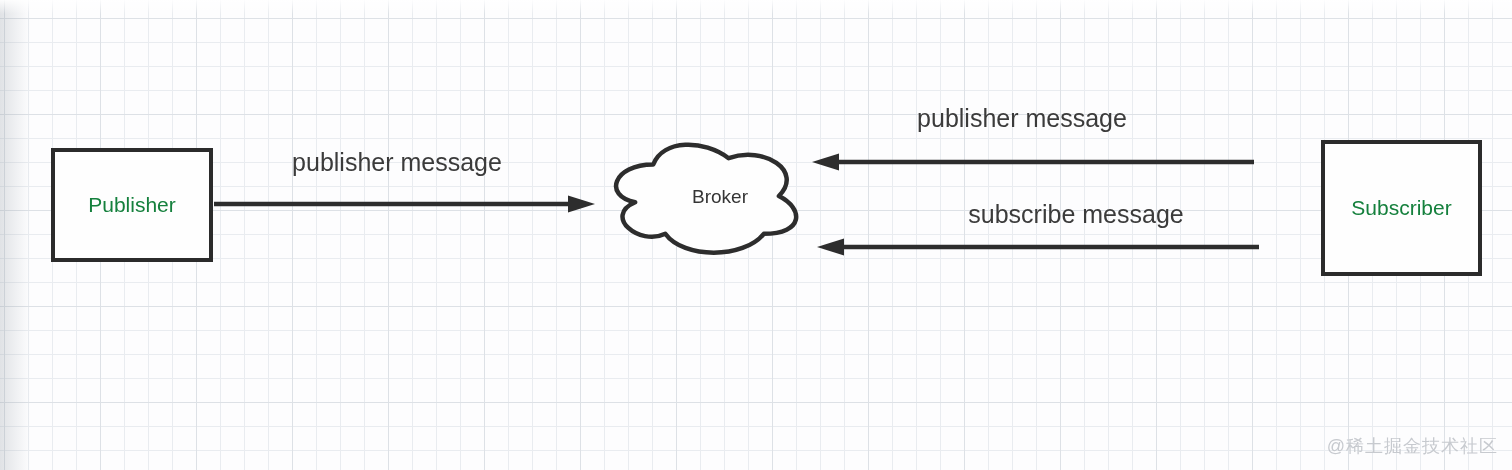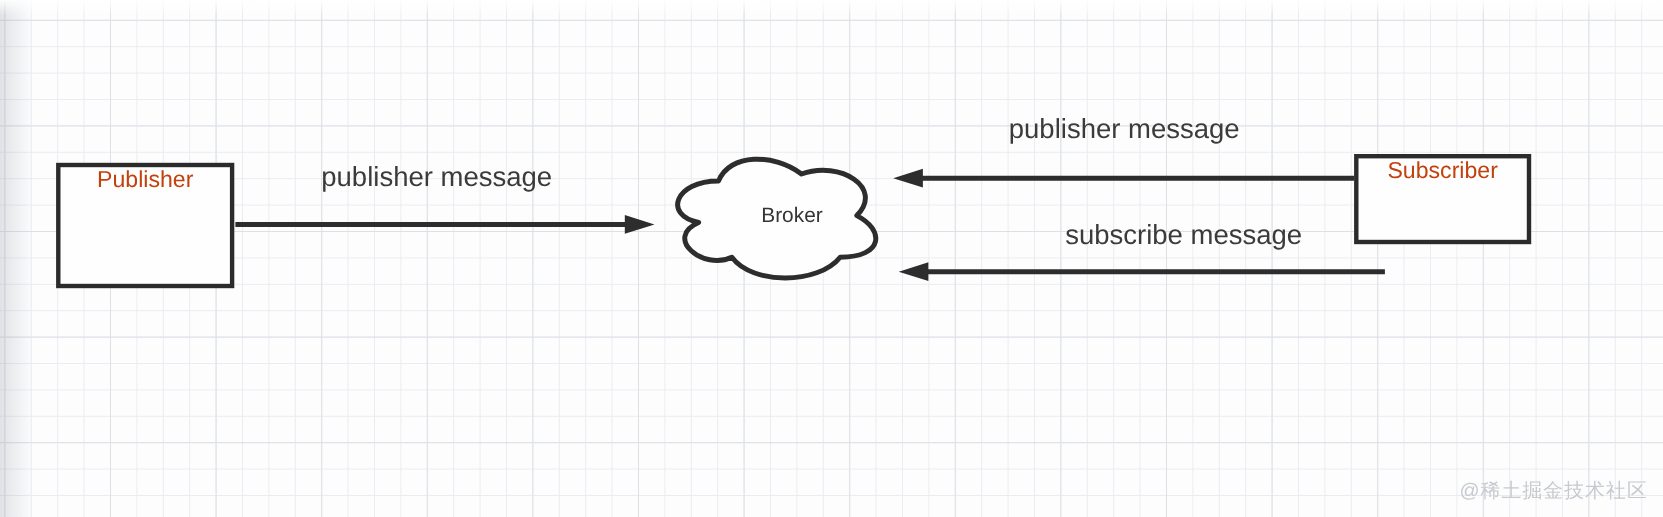--- a/index.html
+++ b/index.html
@@ -41,27 +41,27 @@
   svg .wire-line   { stroke: #2d2d2d; stroke-width: 4.5; fill: none; }
   svg .wire-head   { fill: #2d2d2d; stroke: none; }
   svg .cloud-shape { stroke: #2d2d2d; stroke-width: 4.5; fill: #fefefe; stroke-linejoin: round; }
 
   .node-box {
     position: absolute;
     box-sizing: border-box;
     border: 4px solid #2b2b2b;
     background: #fefefe;
     display: flex;
-    align-items: flex-start;
+    align-items: center;
     justify-content: center;
-    color: #c2410c;
+    color: #15803d;
     font-size: 21px;
   }
   .node-box.publisher  { left: 51px;  top: 148px; width: 162px; height: 114px; }
-  .node-box.subscriber { left: 1231px; top: 140px; width: 161px; height: 82px; }
+  .node-box.subscriber { left: 1321px; top: 140px; width: 161px; height: 136px; }
 
   .broker-label {
     position: absolute;
     left: 720px; top: 197px;
     transform: translate(-50%, -50%);
     color: #353535;
     font-size: 19px;
     white-space: nowrap;
     text-align: right;
   }

